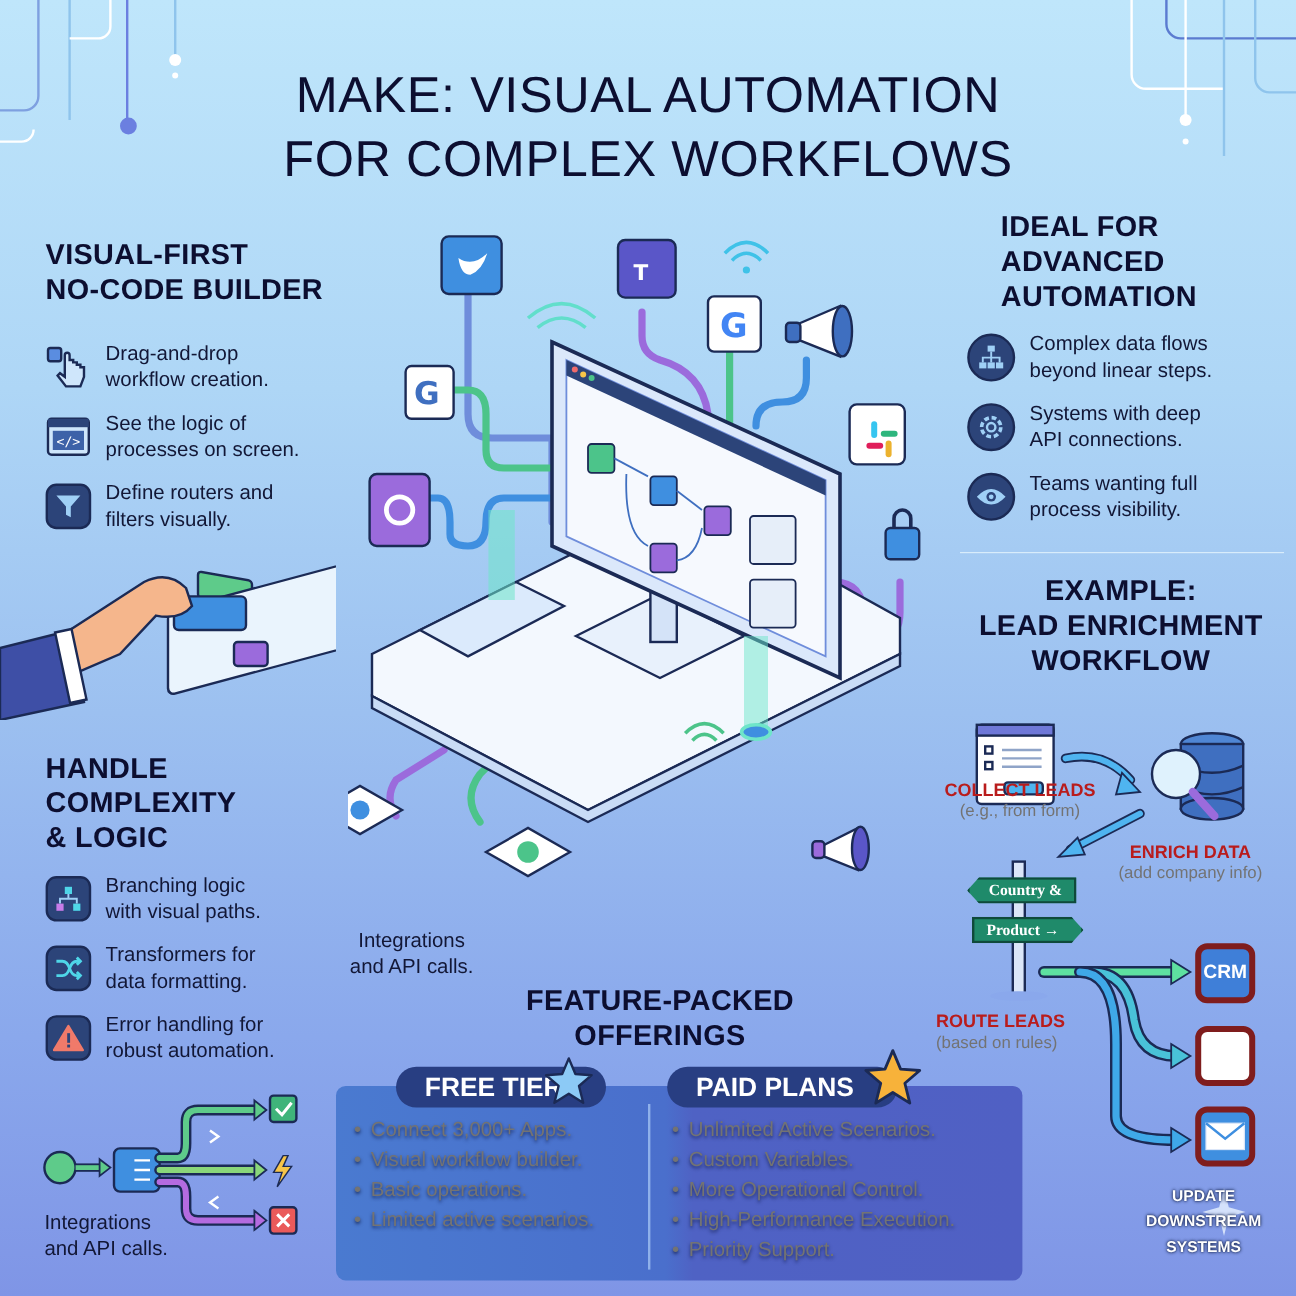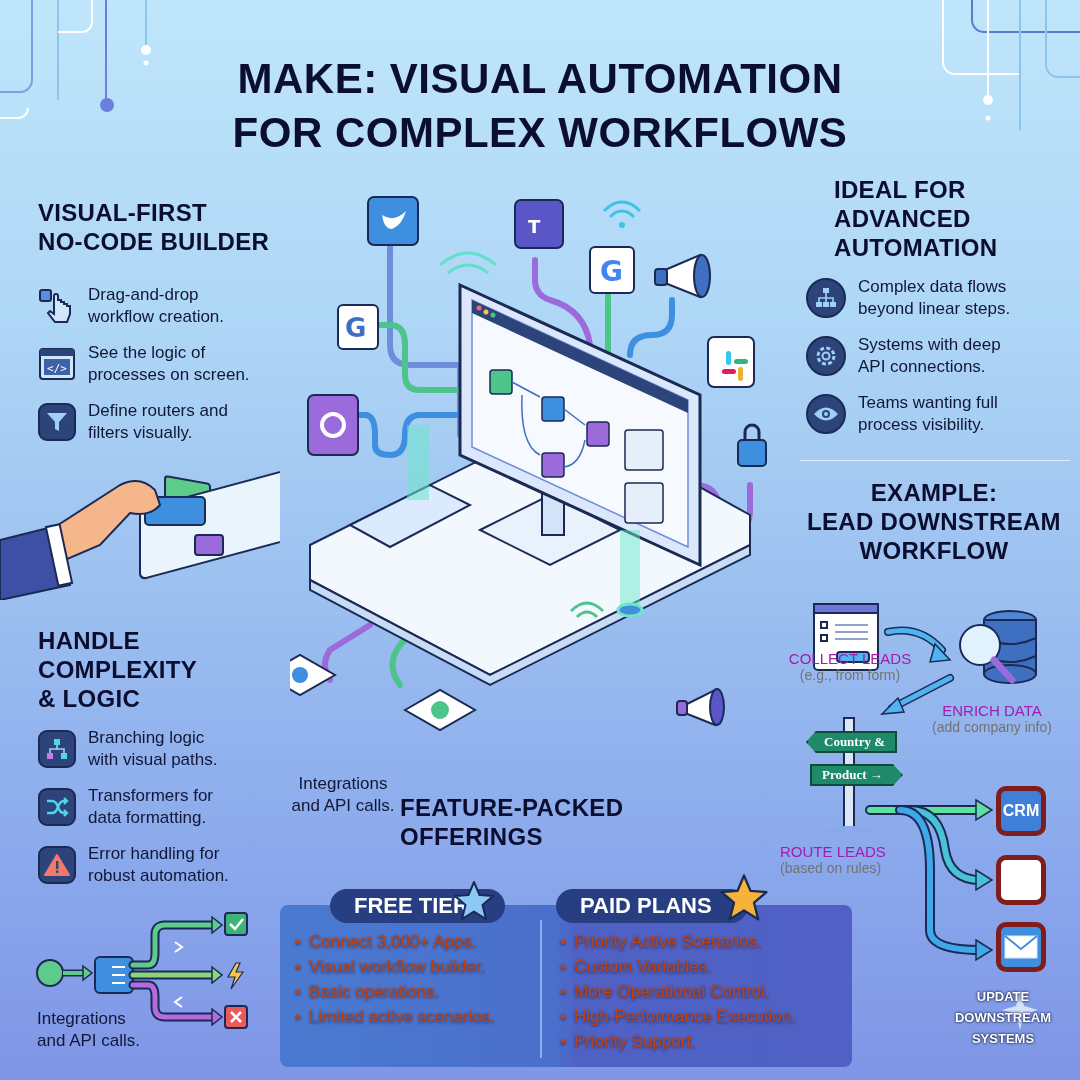--- a/index.html
+++ b/index.html
@@ -6,21 +6,21 @@
   html, body { width: 1080px; height: 1080px; overflow: hidden; }
   body {
     font-family: "DejaVu Sans", sans-serif;
     color: #0d1033;
     background: linear-gradient(180deg, #bfe6fb 0%, #aed6f6 30%, #9cc0f0 55%, #8aa8ec 80%, #7f95e6 100%);
     position: relative;
   }
   .abs { position: absolute; }
   .title {
     left: 0; right: 0; top: 52px; text-align: center;
-    font-family: "Liberation Sans", sans-serif; font-weight: 700;
+    font-family: "Liberation Sans", sans-serif; font-weight: 400;
     font-size: 42px; line-height: 54px; letter-spacing: 0.5px; color: #0c0e30;
   }
   .h2 {
     font-family: "Liberation Sans", sans-serif; font-weight: 700;
     font-size: 24px; line-height: 29px; color: #0c0e30; letter-spacing: 0.3px;
   }
   .item { display: flex; align-items: center; gap: 12px; margin-bottom: 14px; }
   .item .txt { font-size: 17px; line-height: 22px; color: #121736; font-family: "Liberation Sans", sans-serif; }
   .ico {
     width: 38px; height: 38px; border-radius: 9px; flex: 0 0 38px;
@@ -30,21 +30,21 @@
   .ico.round { border-radius: 50%; width: 40px; height: 40px; flex-basis: 40px; }
 
   
   .scene { left: 290px; top: 185px; width: 500px; height: 560px; }
 
   
   .hand-area { left: 0; top: 435px; width: 280px; height: 165px; }
 
   
   .lw-title { left: 800px; top: 478px; width: 268px; text-align: center; }
-  .lw-label { font-family: "Liberation Sans", sans-serif; font-weight: 400; font-size: 15px; color: #a21caf; }
+  .lw-label { font-family: "Liberation Sans", sans-serif; font-weight: 700; font-size: 15px; color: #b91c1c; }
   .lw-sub { font-family: "Liberation Sans", sans-serif; font-size: 14px; color: #737373; }
 
   .sign {
     position: absolute; height: 22px; background: #1f8a6a; color: #fff;
     border: 2px solid #0f4a3b; font-family: Liberation Serif, serif; font-weight: 700;
     font-size: 13px; line-height: 18px; padding: 0 10px;
   }
   .dest {
     position: absolute; width: 50px; height: 50px; border-radius: 10px;
     border: 5px solid #7f1d1d; display: flex; align-items: center; justify-content: center;
@@ -53,21 +53,21 @@
   
   .pricing { left: 280px; top: 905px; width: 572px; height: 162px; border-radius: 8px;
     background: linear-gradient(90deg, #4a7ad0 0%, #4a6fcc 48%, #4f62c4 52%, #5060c4 100%); }
   .divider { left: 540px; top: 920px; width: 2px; height: 138px; background: #8fb0ea; }
   .pill {
     position: absolute; height: 34px; border-radius: 17px; background: #283e82;
     color: #fff; font-family: "Liberation Sans", sans-serif; font-weight: 700; font-size: 22px;
     line-height: 34px; padding: 0 36px 0 24px; text-align: right;
   }
   .plist { position: absolute; list-style: none; }
-  .plist li { color: #c2410c; font-family: "Liberation Sans", sans-serif; font-size: 17px; line-height: 25px;
+  .plist li { color: #737373; font-family: "Liberation Sans", sans-serif; font-size: 17px; line-height: 25px;
     text-shadow: 0 1px 3px rgba(10,20,60,0.7); }
   .plist li::before { content: "\2022"; margin-right: 8px; }
 
   .small-cap { font-family: "Liberation Sans", sans-serif; font-size: 17px; line-height: 22px; color: #121736; }
 </style>
 </head>
 <body>
 
 <svg class="abs" style="left:0;top:0" width="1080" height="1080">
   <g fill="none" stroke-width="2">
@@ -306,21 +306,21 @@
     <div class="txt">
         <div>Teams wanting full</div>
         <div>process visibility.</div>
       </div>
   </div>
 </div>
 <div class="abs" style="left:800px;top:460px;width:270px;height:1px;background:#d8ecfb"></div>
 
 <div class="abs h2 lw-title">
   <div>EXAMPLE:</div>
-  <div>LEAD DOWNSTREAM</div>
+  <div>LEAD ENRICHMENT</div>
   <div>WORKFLOW</div>
 </div>
 
 <svg class="abs" style="left:780px;top:570px" width="300" height="500" viewBox="0 0 300 500">
 
   <g stroke="#1b2a55" stroke-width="2">
     <rect x="34" y="34" width="64" height="66" rx="4" fill="#ffffff"></rect>
     <rect x="34" y="34" width="64" height="9" fill="#6f78d8"></rect>
     <rect x="41" y="52" width="6" height="6" fill="#fff"></rect>
     <rect x="41" y="65" width="6" height="6" fill="#fff"></rect>
@@ -477,21 +477,21 @@
   <rect x="195" y="101" width="22" height="22" rx="3" fill="#ea5a5a" stroke="#1b2a55" stroke-width="2"></rect>
   <path d="M201 107 L211 117 M211 107 L201 117" stroke="#fff" stroke-width="2.5"></path>
   <path d="M145 37 L152 42 L145 47" stroke="#fff" stroke-width="2" fill="none"></path>
   <path d="M152 92 L145 97 L152 102" stroke="#fff" stroke-width="2" fill="none"></path>
 </svg>
 <div class="abs small-cap" style="left:37px;top:1008px">
   <div>Integrations</div>
   <div>and API calls.</div>
 </div>
 
-<div class="abs h2" style="left:400px;top:793px;width:300px;text-align:left">
+<div class="abs h2" style="left:400px;top:820px;width:300px;text-align:center">
   <div>FEATURE-PACKED</div>
   <div>OFFERINGS</div>
 </div>
 
 <div class="abs pricing"></div>
 <div class="abs divider"></div>
 
 <div class="pill" style="left:330px;top:889px">
   <span>FREE TIER</span>
 </div>
@@ -505,18 +505,18 @@
   <li>Limited active scenarios.</li>
 </ul>
 
 <div class="pill" style="left:556px;top:889px">
   <span>PAID PLANS</span>
 </div>
 <svg class="abs" style="left:718px;top:873px" width="52" height="50" viewBox="0 0 44 42">
   <path d="M22 2 L27.5 15 L41 16 L30.5 25 L34 39 L22 31.5 L10 39 L13.5 25 L3 16 L16.5 15 Z" fill="#f7b23a" stroke="#1b2a55" stroke-width="2" stroke-linejoin="round"></path>
 </svg>
 <ul class="plist" style="left:560px;top:929px">
-  <li>Priority Active Scenarios.</li>
+  <li>Unlimited Active Scenarios.</li>
   <li>Custom Variables.</li>
   <li>More Operational Control.</li>
   <li>High-Performance Execution.</li>
   <li>Priority Support.</li>
 </ul>
 
 </body></html>

